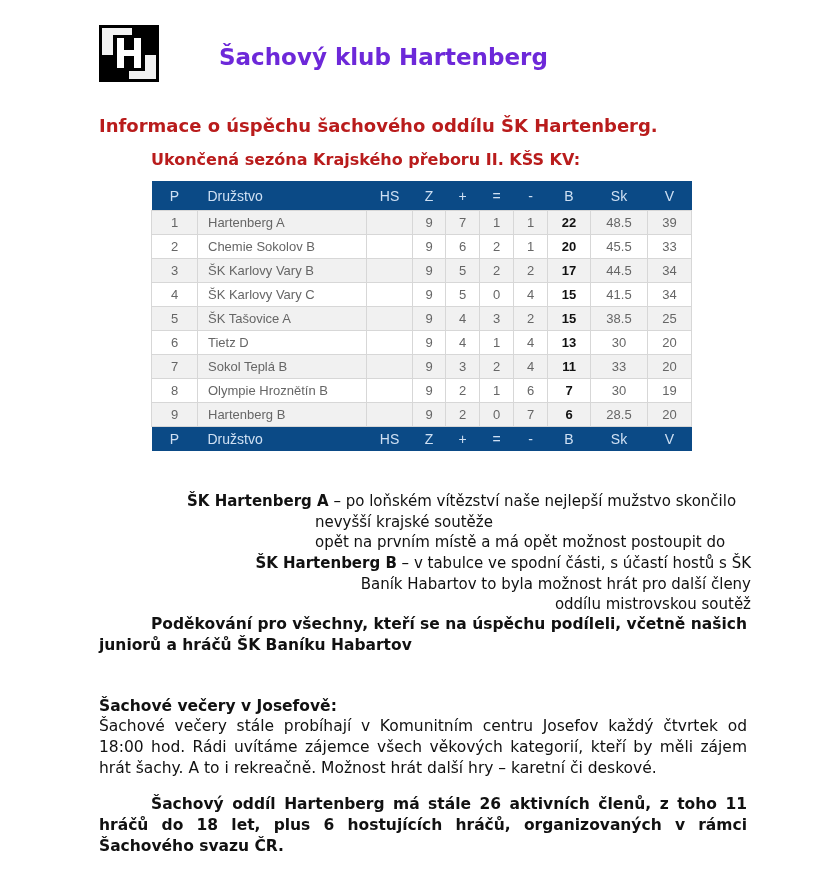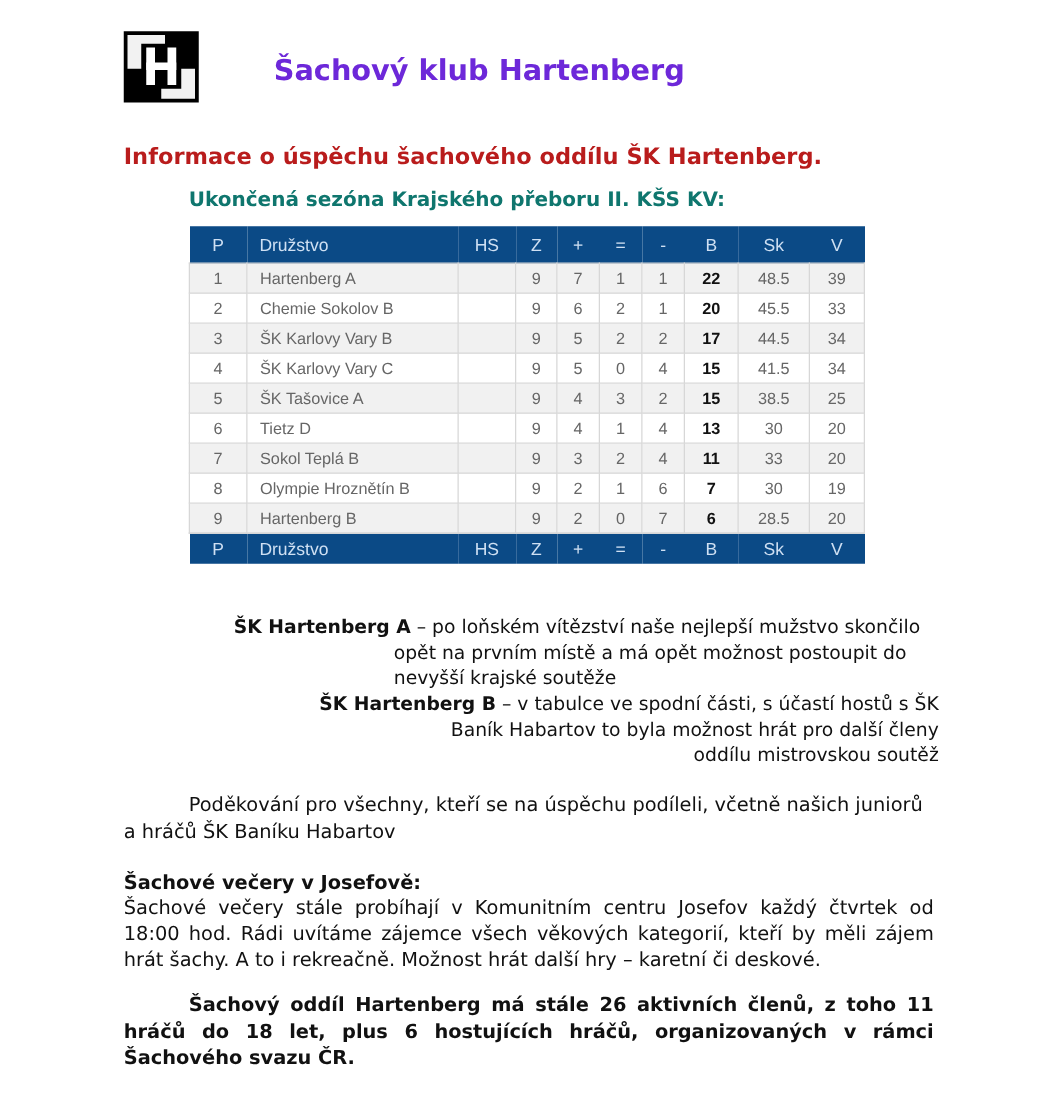--- a/index.html
+++ b/index.html
@@ -11,39 +11,39 @@
     .logo { left: 99px; top: 25px; width: 60px; height: 57px; background: #000; overflow: hidden; }
     .logo .sq1 { position: absolute; left: 3px; top: 3px; width: 30px; height: 27px; background: #f2f2f2; }
     .logo .sq2 { position: absolute; left: 30px; top: 30px; width: 27px; height: 24px; background: #f2f2f2; }
     .logo .h { position: absolute; left: 14px; top: 10px; width: 32px; height: 36px; background: #000; }
     .logo .h-l { position: absolute; left: 18px; top: 13px; width: 7px; height: 30px; background: #fff; }
     .logo .h-r { position: absolute; left: 35px; top: 13px; width: 7px; height: 30px; background: #fff; }
     .logo .h-m { position: absolute; left: 18px; top: 25px; width: 24px; height: 6px; background: #fff; }
 
     .site-title { left: 219px; top: 44px; font-size: 23px; font-weight: bold; color: #6d28d9; white-space: nowrap; }
     .info-title { left: 99px; top: 115px; font-size: 18px; font-weight: bold; color: #b91c1c; white-space: nowrap; }
-    .season-title { left: 151px; top: 150px; font-size: 16px; font-weight: bold; color: #0f766e; white-space: nowrap; }
+    .season-title { left: 151px; top: 150px; font-size: 16px; font-weight: bold; color: #b91c1c; white-space: nowrap; }
 
     
     .standings { left: 151px; top: 181px; width: 540px; border-collapse: collapse; table-layout: fixed;
                  font-family: "Liberation Sans", sans-serif; font-size: 13px; }
     .standings th { background: #0b4a86; color: #cfe0f3; font-weight: normal; height: 29px; padding: 0; text-align: center; font-size: 14px; }
     .standings tfoot th { height: 24px; }
     .standings td { height: 23px; padding: 0; text-align: center; color: #666; border: 1px solid #d7d7d7; }
     .standings tbody tr:nth-child(odd) td { background: #f1f1f1; }
     .standings tbody tr:nth-child(even) td { background: #ffffff; }
     .standings td.team, .standings th.team { text-align: left; padding-left: 10px; }
     .standings td.pts { font-weight: bold; color: #111; }
 
     
     .note { left: 151px; font-size: 15px; color: #111; width: 600px; line-height: 20.5px; }
     .note .name { font-weight: bold; margin-left: 36px; }
     .note .cont { display: block; padding-left: 164px; }
 
-    .thanks { left: 99px; top: 634px; width: 648px; font-size: 15.5px; font-weight: normal; line-height: 21px; text-indent: 52px; }
+    .thanks { left: 99px; top: 614px; width: 648px; font-size: 15.5px; font-weight: bold; line-height: 21px; text-indent: 52px; }
     .evenings-h { left: 99px; top: 697px; font-size: 15.5px; font-weight: bold; }
     .evenings-p { left: 99px; top: 716px; width: 648px; font-size: 15.5px; line-height: 21px; text-align: justify; }
     .members { left: 99px; top: 794px; width: 648px; font-size: 15.5px; font-weight: bold; line-height: 21px; text-align: justify; text-indent: 52px; }
   </style>
 </head>
 <body>
 
 <div class="abs logo">
   <div class="sq1"></div>
     <div class="sq2"></div>
@@ -205,22 +205,22 @@
       <th>-</th>
       <th>B</th>
       <th>Sk</th>
       <th>V</th>
     </tr>
   </tfoot>
 </table>
 
 <div class="abs note" style="top:491px;">
   <span class="name">ŠK Hartenberg A</span><span> – </span><span>po loňském vítězství naše nejlepší mužstvo skončilo</span>
+  <span class="cont">nevyšší krajské soutěže</span>
   <span class="cont">opět na prvním místě a má opět možnost postoupit do</span>
-  <span class="cont">nevyšší krajské soutěže</span>
 </div>
 <div class="abs note" style="top:553px;text-align:right;">
   <span class="name">ŠK Hartenberg B</span><span> – </span><span>v tabulce ve spodní části, s účastí hostů s ŠK</span>
   <span class="cont">Baník Habartov to byla možnost hrát pro další členy</span>
   <span class="cont">oddílu mistrovskou soutěž</span>
 </div>
 
 <div class="abs thanks">Poděkování pro všechny, kteří se na úspěchu podíleli, včetně našich juniorů a hráčů ŠK Baníku Habartov</div>
 
 <div class="abs evenings-h">Šachové večery v Josefově:</div>

